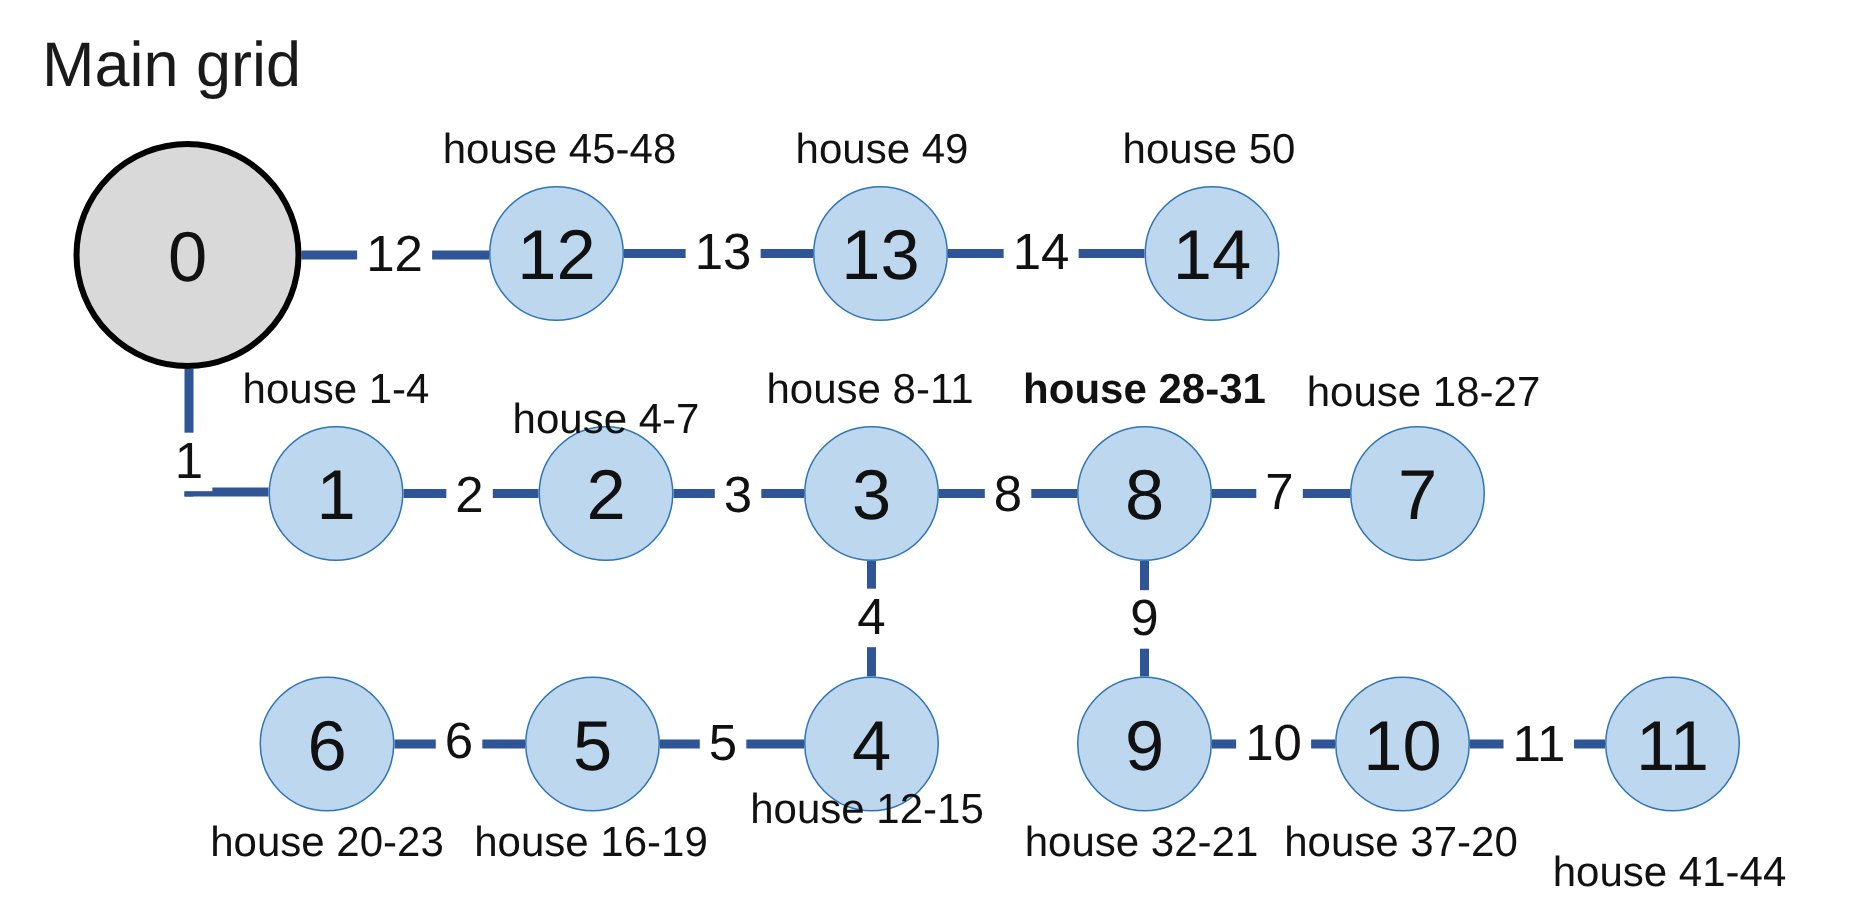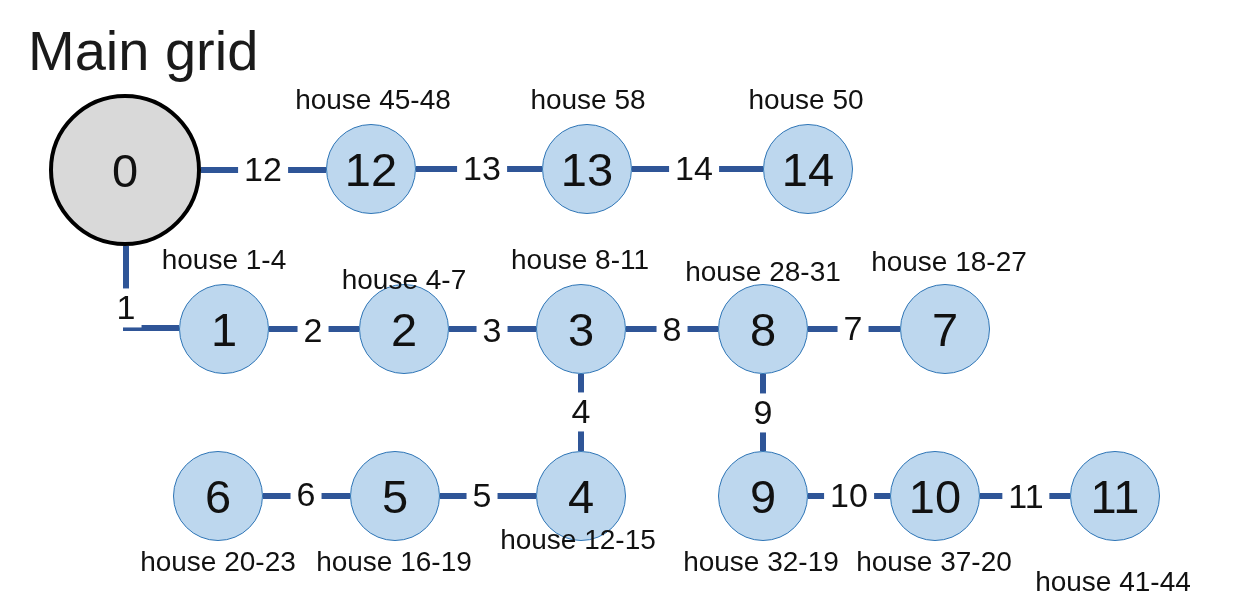--- a/index.html
+++ b/index.html
@@ -8,21 +8,21 @@
     width: 1235px;
     height: 604px;
     background: #ffffff;
     font-family: "Liberation Sans", sans-serif;
     overflow: hidden;
   }
   .title {
     position: absolute;
     left: 28px;
     top: 20px;
-    font-size: 56px;
+    font-size: 42px;
     line-height: 1.1;
     color: #1a1a1a;
     white-space: nowrap;
   }
   .node {
     position: absolute;
     border-radius: 50%;
     box-sizing: border-box;
     display: flex;
     align-items: center;
@@ -97,61 +97,61 @@
       <div class="node" style="left: 49px; top: 94px; width: 152px; height: 152px; background: rgb(217, 217, 217); border: 4px solid rgb(0, 0, 0);">
         <span class="node-label">0</span>
       </div>
       <div class="node" style="left: 326px; top: 124px; width: 90px; height: 90px; background: rgb(189, 215, 238); border: 1.5px solid rgb(46, 117, 182);">
         <span class="node-label">12</span>
       </div>
       <div class="house-label" style="left: 373px; top: 100px;">house 45-48</div>
       <div class="node" style="left: 542px; top: 124px; width: 90px; height: 90px; background: rgb(189, 215, 238); border: 1.5px solid rgb(46, 117, 182);">
         <span class="node-label">13</span>
       </div>
-      <div class="house-label" style="left: 588px; top: 100px;">house 58</div>
+      <div class="house-label" style="left: 588px; top: 100px;">house 49</div>
       <div class="node" style="left: 763px; top: 124px; width: 90px; height: 90px; background: rgb(189, 215, 238); border: 1.5px solid rgb(46, 117, 182);">
         <span class="node-label">14</span>
       </div>
       <div class="house-label" style="left: 806px; top: 100px;">house 50</div>
       <div class="node" style="left: 179px; top: 284px; width: 90px; height: 90px; background: rgb(189, 215, 238); border: 1.5px solid rgb(46, 117, 182);">
         <span class="node-label">1</span>
       </div>
       <div class="house-label" style="left: 224px; top: 260px;">house 1-4</div>
       <div class="node" style="left: 359px; top: 284px; width: 90px; height: 90px; background: rgb(189, 215, 238); border: 1.5px solid rgb(46, 117, 182);">
         <span class="node-label">2</span>
       </div>
       <div class="house-label" style="left: 404px; top: 268px; margin-top: 12px;">house 4-7</div>
       <div class="node" style="left: 536px; top: 284px; width: 90px; height: 90px; background: rgb(189, 215, 238); border: 1.5px solid rgb(46, 117, 182);">
         <span class="node-label">3</span>
       </div>
       <div class="house-label" style="left: 580px; top: 260px;">house 8-11</div>
       <div class="node" style="left: 718px; top: 284px; width: 90px; height: 90px; background: rgb(189, 215, 238); border: 1.5px solid rgb(46, 117, 182);">
         <span class="node-label">8</span>
       </div>
-      <div class="house-label" style="left: 763px; top: 272px;">house 28-31</div>
+      <div class="house-label" style="left: 763px; top: 260px; font-weight: bold;">house 28-31</div>
       <div class="node" style="left: 900px; top: 284px; width: 90px; height: 90px; background: rgb(189, 215, 238); border: 1.5px solid rgb(46, 117, 182);">
         <span class="node-label">7</span>
       </div>
       <div class="house-label" style="left: 949px; top: 262px;">house 18-27</div>
       <div class="node" style="left: 173px; top: 451px; width: 90px; height: 90px; background: rgb(189, 215, 238); border: 1.5px solid rgb(46, 117, 182);">
         <span class="node-label">6</span>
       </div>
       <div class="house-label" style="left: 218px; top: 562px;">house 20-23</div>
       <div class="node" style="left: 350px; top: 451px; width: 90px; height: 90px; background: rgb(189, 215, 238); border: 1.5px solid rgb(46, 117, 182);">
         <span class="node-label">5</span>
       </div>
       <div class="house-label" style="left: 394px; top: 562px;">house 16-19</div>
       <div class="node" style="left: 536px; top: 451px; width: 90px; height: 90px; background: rgb(189, 215, 238); border: 1.5px solid rgb(46, 117, 182);">
         <span class="node-label">4</span>
       </div>
       <div class="house-label" style="left: 578px; top: 540px;">house 12-15</div>
       <div class="node" style="left: 718px; top: 451px; width: 90px; height: 90px; background: rgb(189, 215, 238); border: 1.5px solid rgb(46, 117, 182);">
         <span class="node-label">9</span>
       </div>
-      <div class="house-label" style="left: 761px; top: 562px;">house 32-19</div>
+      <div class="house-label" style="left: 761px; top: 562px;">house 32-21</div>
       <div class="node" style="left: 890px; top: 451px; width: 90px; height: 90px; background: rgb(189, 215, 238); border: 1.5px solid rgb(46, 117, 182);">
         <span class="node-label">10</span>
       </div>
       <div class="house-label" style="left: 934px; top: 562px;">house 37-20</div>
       <div class="node" style="left: 1070px; top: 451px; width: 90px; height: 90px; background: rgb(189, 215, 238); border: 1.5px solid rgb(46, 117, 182);">
         <span class="node-label">11</span>
       </div>
       <div class="house-label" style="left: 1113px; top: 562px; margin-top: 20px;">house 41-44</div>
     </div>
 </div>

